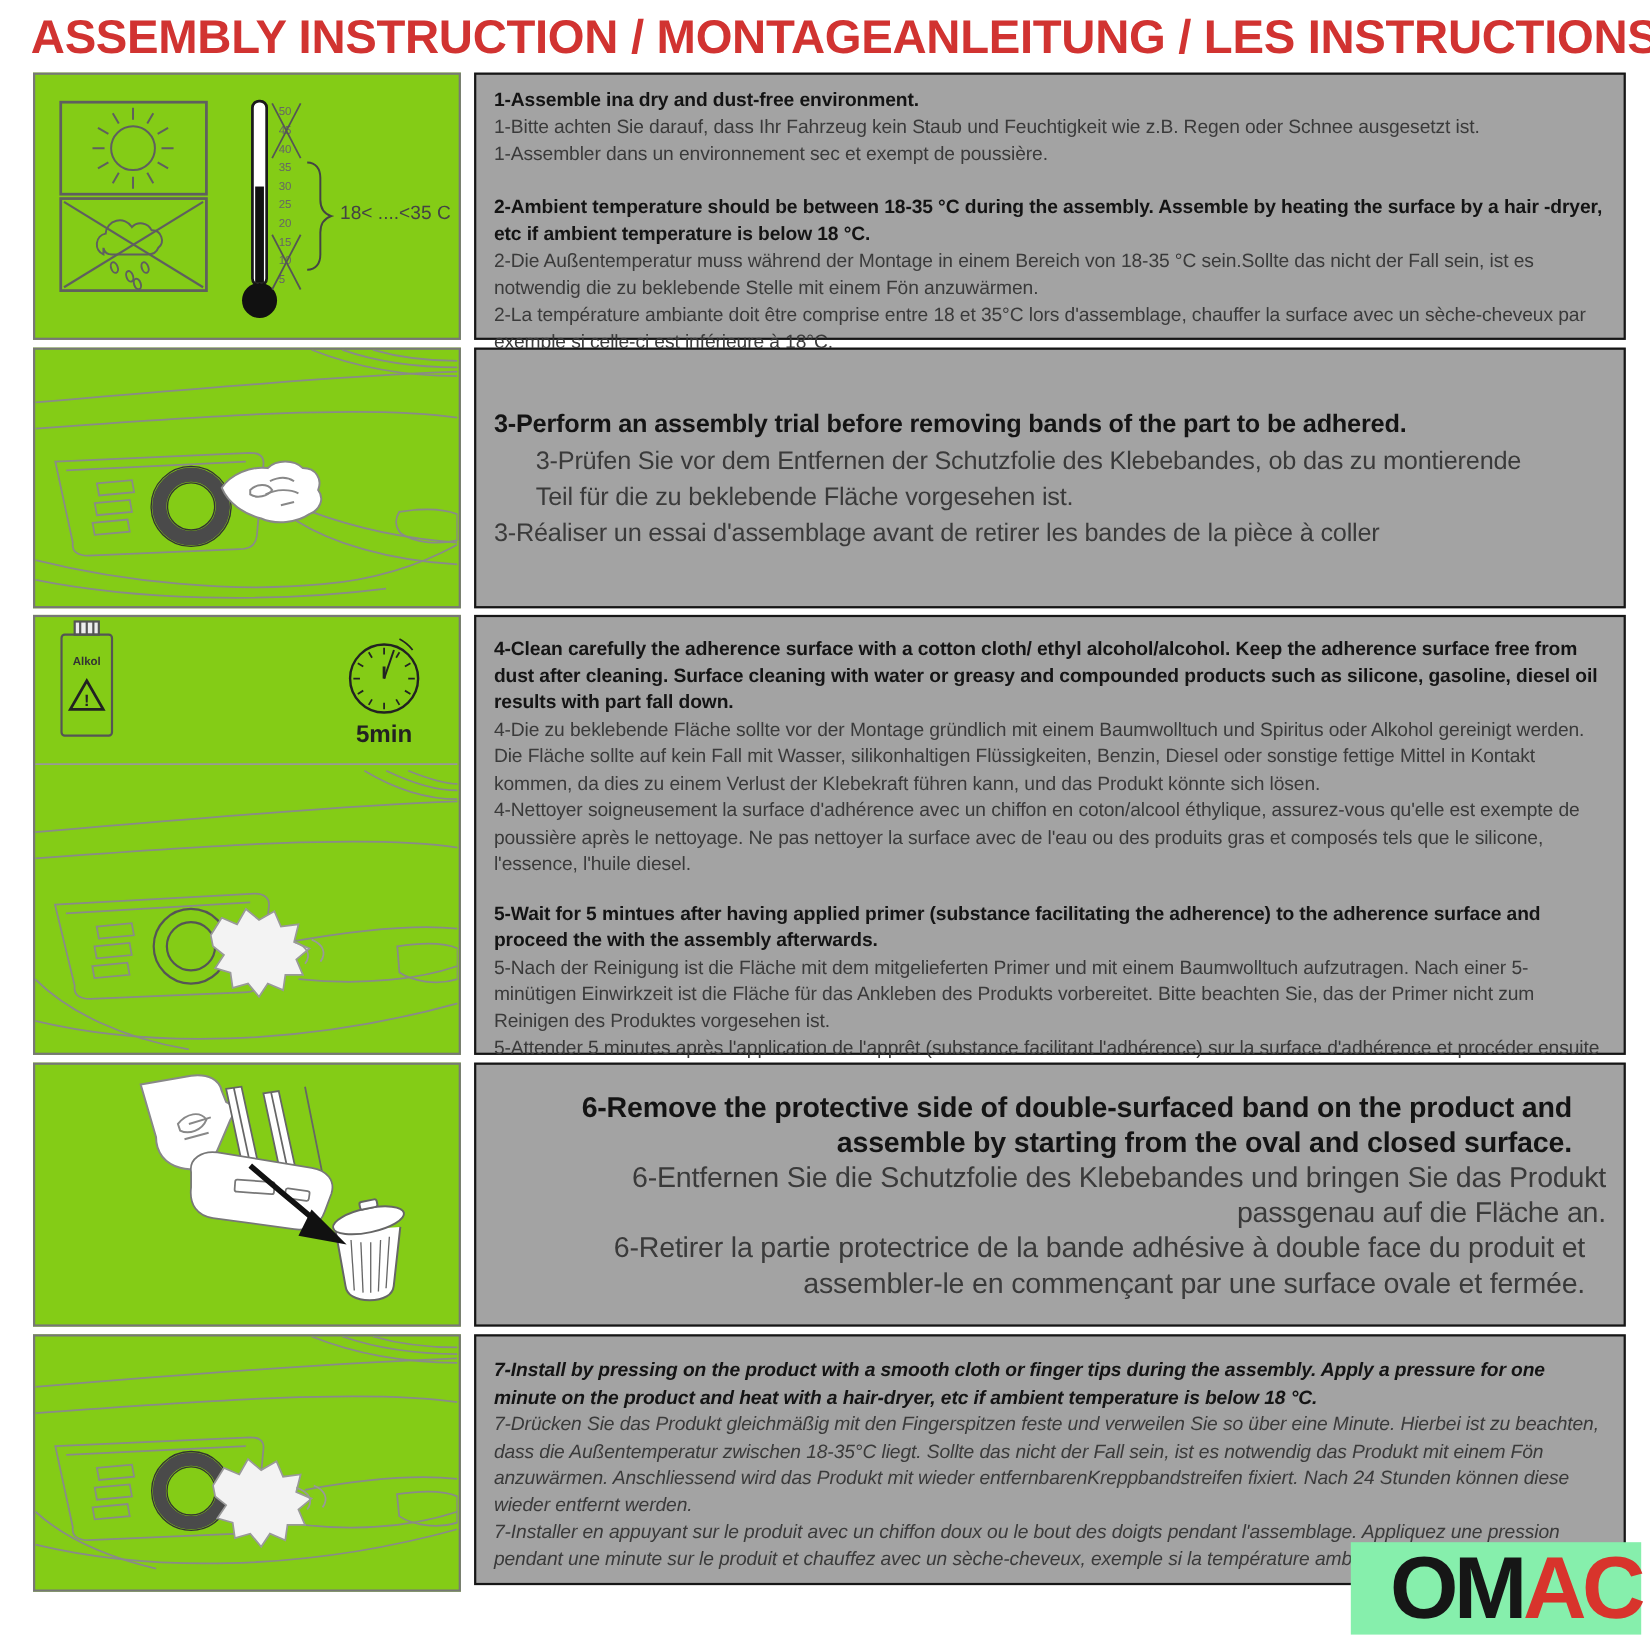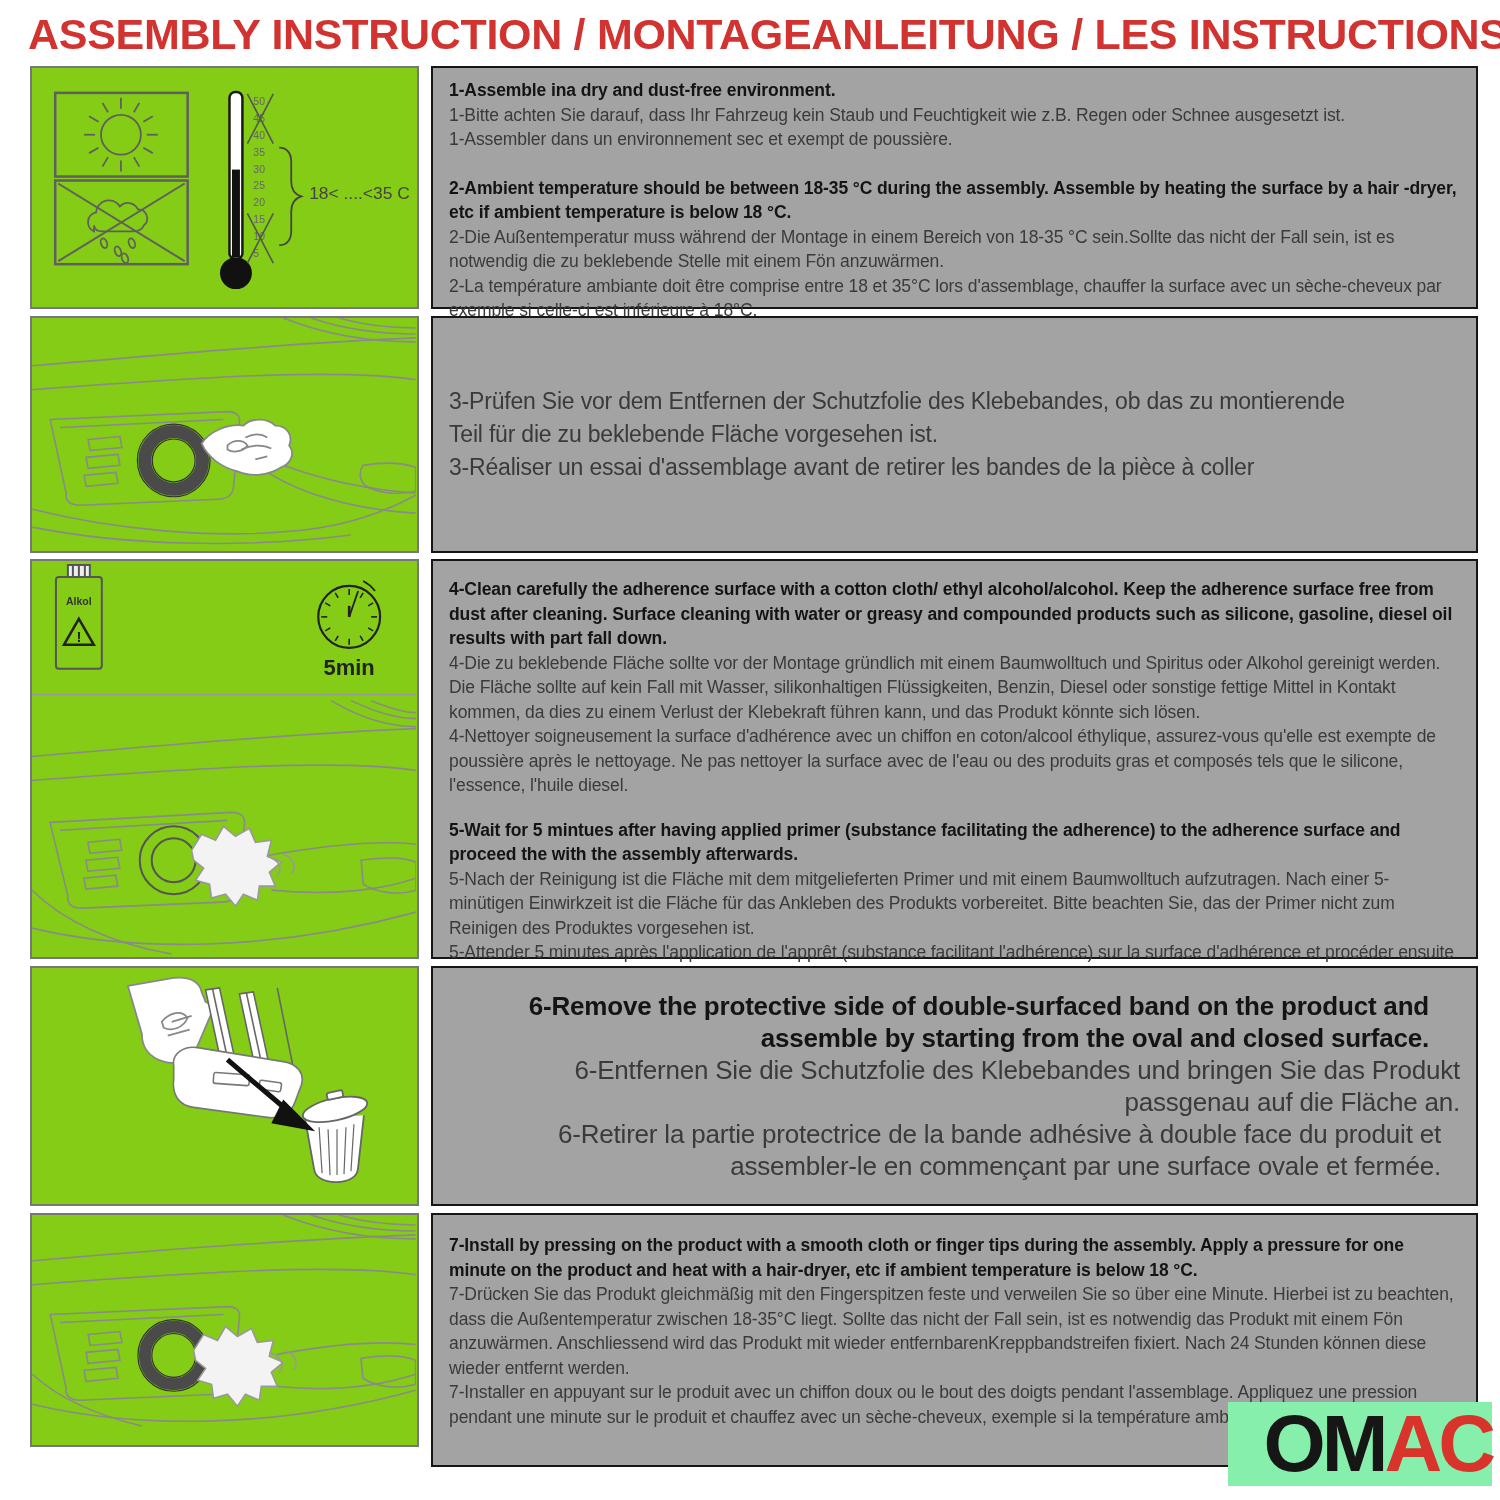--- a/index.html
+++ b/index.html
@@ -15,21 +15,21 @@
           padding:10px 16px;}
   .vcenter{justify-content:center;}
   .p{margin:0;}
   .b{font-weight:bold;color:#141414;}
   .n{color:#3a3a3a;}
   .sm{font-size:17.5px;line-height:24.5px;letter-spacing:-0.1px;}
   .lg{font-size:23px;line-height:33px;letter-spacing:-0.2px;}
   .md{font-size:26px;line-height:32px;letter-spacing:-0.2px;text-align:right;}
   .gap24{margin-top:24px;}
   .gap20{margin-top:20px;}
-  .w880{max-width:900px;} .w980{max-width:980px;} .w1010{max-width:1012px;} .w990{max-width:992px;}
+  .w880{max-width:900px;margin-left:38px;} .w980{max-width:980px;} .w1010{max-width:1012px;} .w990{max-width:992px;}
   .logo{position:absolute;left:1228px;top:1402px;width:264px;height:84px;
         background:#86efac;display:flex;align-items:center;justify-content:flex-end;
         font-weight:bold;font-size:80px;letter-spacing:-4px;line-height:1;}
   .logo .blk{color:#161616;} .logo .red{color:#d8342c;}
   svg text{font-family:"Liberation Sans",sans-serif;}
 </style>
 </head>
 <body>
 
 <div class="sheet">
@@ -132,20 +132,21 @@
       <g stroke="#888" stroke-width="1.8" fill="#fff">
         <path d="M170,126 C178,114 196,106 212,108 C220,100 236,100 244,108 C256,108 262,118 258,128 C264,136 260,146 250,150 C238,158 220,160 206,154 C190,150 176,140 170,126 Z"></path>
         <path d="M214,120 C222,116 230,116 236,120" fill="none"></path>
         <path d="M210,132 C220,127 232,127 240,131" fill="none"></path>
         <path d="M224,142 l12,-3" fill="none"></path>
         <path d="M196,128 C202,122 212,122 216,128 C212,134 202,136 196,132 Z" fill="none"></path>
       </g>
     </svg>
   </div>
   <div class="txtbox lg vcenter" style="top:316px;height:237px;">
+    <p class="p b">3-Perform an assembly trial before removing bands of the part to be adhered.</p>
     <p class="p n w880">3-Prüfen Sie vor dem Entfernen der Schutzfolie des Klebebandes, ob das zu montierende Teil für die zu beklebende Fläche vorgesehen ist.</p>
     <p class="p n">3-Réaliser un essai d'assemblage avant de retirer les bandes de la pièce à coller</p>
   </div>
 
   <div class="imgbox" style="top:559px;height:400px;">
     <svg viewBox="0 0 385 396" width="384" height="395">
 
       <g stroke="#555" fill="none" stroke-width="2">
         <rect x="36" y="4" width="22" height="12" fill="#eee"></rect>
         <line x1="41" y1="4" x2="41" y2="16"></line>
@@ -283,21 +284,21 @@
         <circle cx="142" cy="141" r="29" fill="none" stroke="#4a4a4a" stroke-width="12"></circle>
         <circle cx="142" cy="141" r="22" fill="none" stroke="#333" stroke-width="1.2"></circle>
       </g>
       <g stroke="#999" stroke-width="1.6">
         <path d="M162,136 l10,-16 l14,6 l8,-14 l12,10 l14,-8 l6,14 l16,-2 l-4,16 l14,6 l-12,10 l6,14 l-16,0 l-2,14 l-14,-6 l-8,12 l-10,-12 l-14,4 l-2,-14 l-14,-4 l8,-12 l-10,-8 z" fill="#f3f3f3"></path>
         <path d="M238,138 C250,142 254,150 248,158" fill="none"></path>
         <path d="M254,136 C264,140 268,148 262,156" fill="none"></path>
       </g>
     </svg>
   </div>
-  <div class="txtbox sm" style="top:1213px;height:254px;padding-top:18px;">
+  <div class="txtbox sm" style="top:1213px;height:228px;padding-top:18px;font-style:italic;">
     <p class="p b">7-Install by pressing on the product with a smooth cloth or finger tips during the assembly. Apply a pressure for one minute on the product and heat with a hair-dryer, etc if ambient temperature is below 18 °C.</p>
     <p class="p n">7-Drücken Sie das Produkt gleichmäßig mit den Fingerspitzen feste und verweilen Sie so über eine Minute. Hierbei ist zu beachten, dass die Außentemperatur zwischen 18-35°C liegt. Sollte das nicht der Fall sein, ist es notwendig das Produkt mit einem Fön anzuwärmen. Anschliessend wird das Produkt mit wieder entfernbarenKreppbandstreifen fixiert. Nach 24 Stunden können diese wieder entfernt werden.</p>
     <p class="p n">7-Installer en appuyant sur le produit avec un chiffon doux ou le bout des doigts pendant l'assemblage. Appliquez une pression pendant une minute sur le produit et chauffez avec un sèche-cheveux, exemple si la température ambiante est inférieure à 18°C</p>
   </div>
 
   <div class="logo">
     <span class="blk">OM</span>
       <span class="red">AC</span>
   </div>
 

